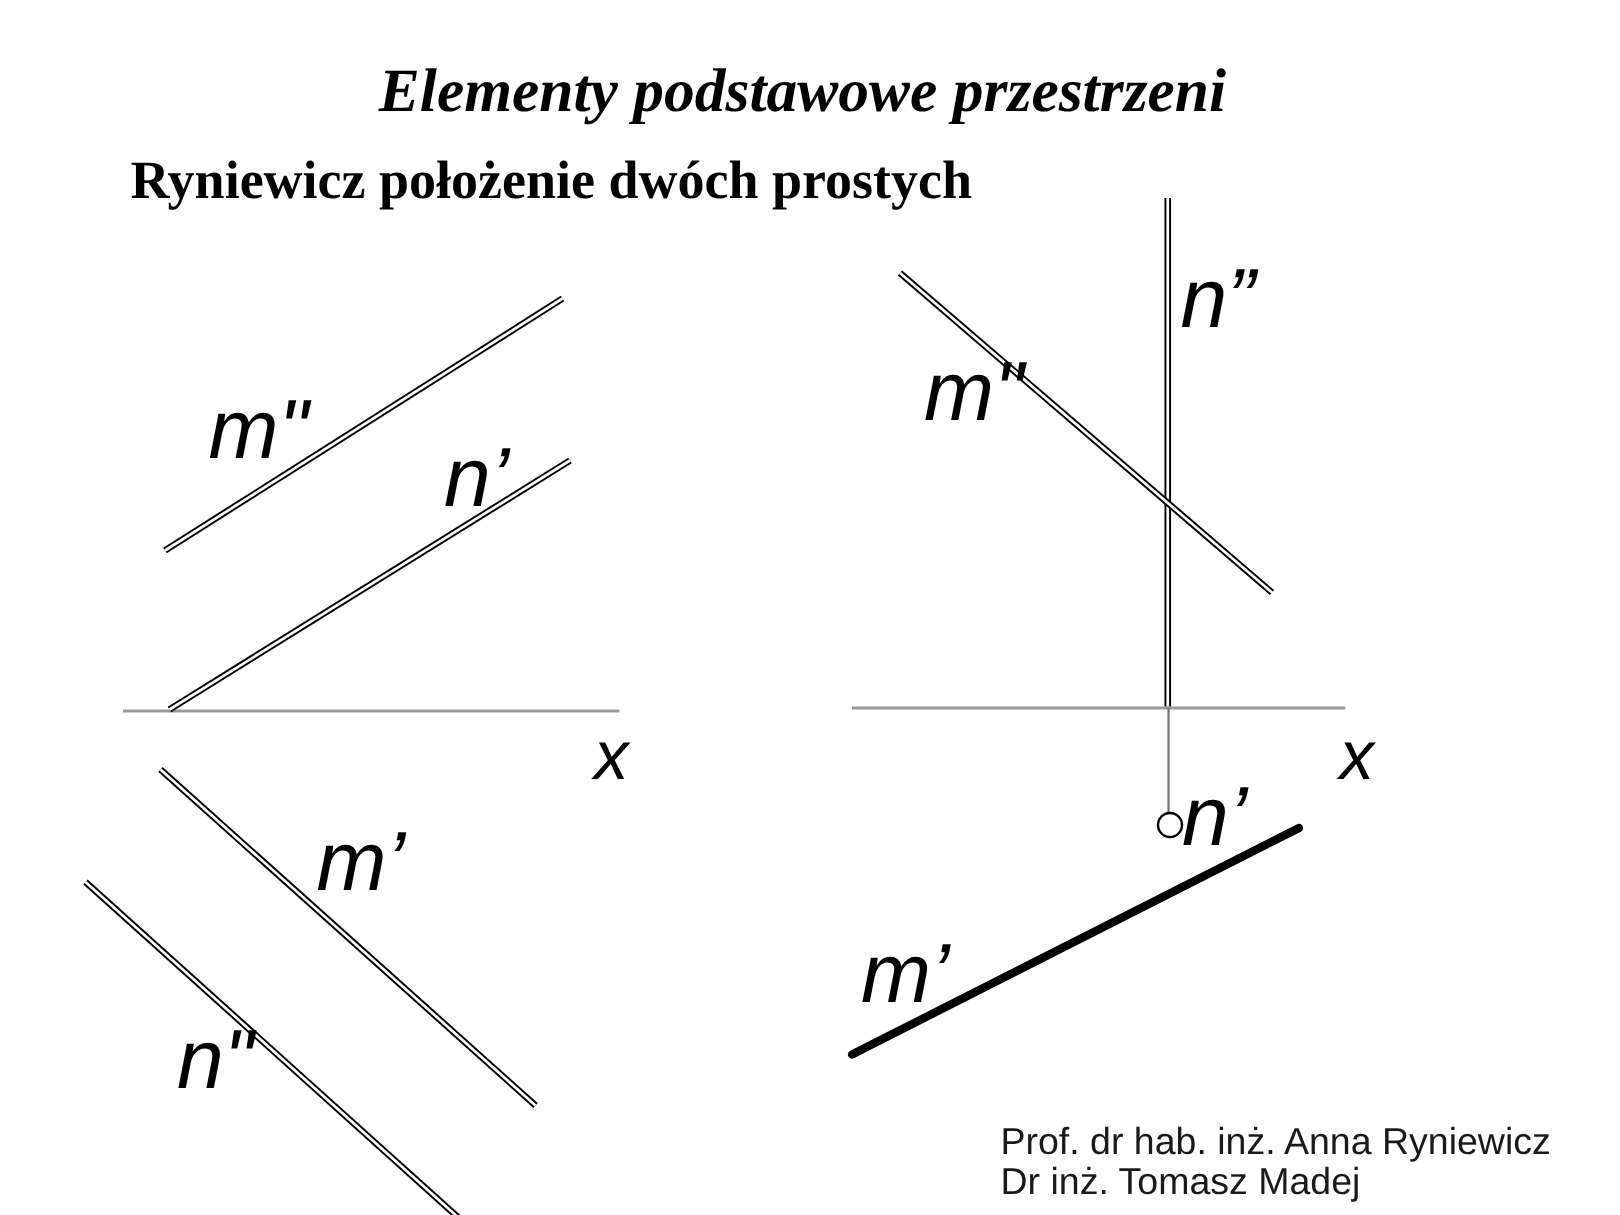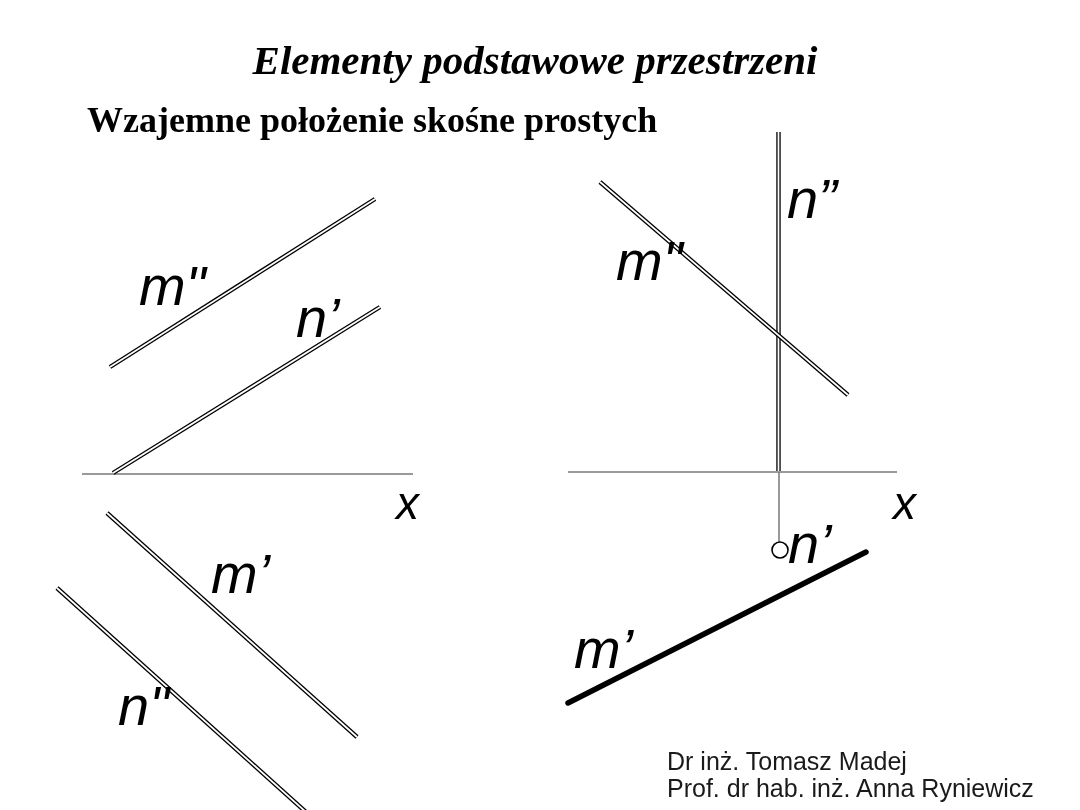--- a/index.html
+++ b/index.html
@@ -70,21 +70,21 @@
   }
 </style>
 </head>
 <body>
 
 <div class="slide">
 
   <div class="slide-title">Elementy podstawowe przestrzeni</div>
 
   <div class="subtitle">
-    <div>Wzajemne położenie skośne prostych</div>
+    <div>Ryniewicz położenie dwóch prostych</div>
   </div>
 
   <svg class="diagram-svg" viewBox="0 0 1080 810">
 
     <g>
 
       <line x1="82" y1="474" x2="413" y2="474" stroke="#9a9a9a" stroke-width="2"></line>
 
       <line x1="110" y1="367" x2="375" y2="199" stroke="#000" stroke-width="4.4"></line>
       <line x1="110" y1="367" x2="375" y2="199" stroke="#fff" stroke-width="1.8"></line>
@@ -123,17 +123,17 @@
   <div class="diagram-label" style="left:118px; top:678px;">n"</div>
   <div class="axis-label" style="left:396px; top:480px;">x</div>
 
   <div class="diagram-label" style="left:787px; top:171px;">n”</div>
   <div class="diagram-label" style="left:616px; top:233px;">m"</div>
   <div class="diagram-label" style="left:788px; top:516px;">n’</div>
   <div class="diagram-label" style="left:574px; top:621px;">m’</div>
   <div class="axis-label" style="left:893px; top:480px;">x</div>
 
   <div class="credits">
+    <div>Prof. dr hab. inż. Anna Ryniewicz</div>
     <div>Dr inż. Tomasz Madej</div>
-    <div>Prof. dr hab. inż. Anna Ryniewicz</div>
   </div>
 
 </div>
 
 </body></html>

